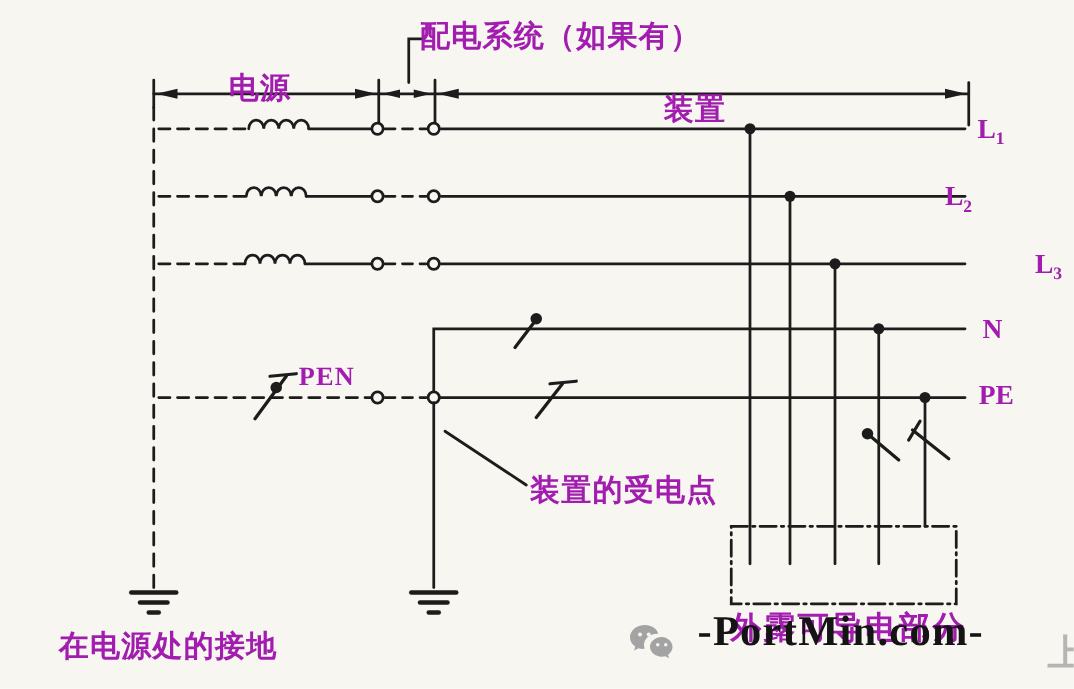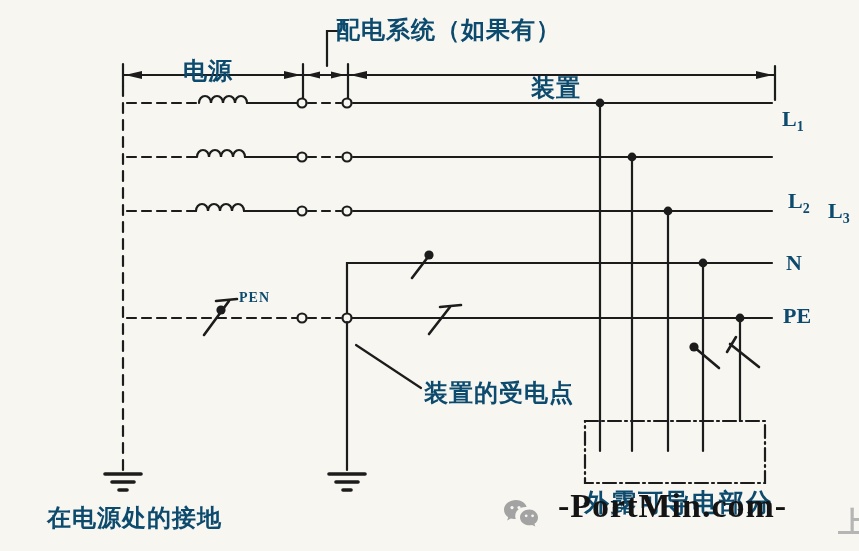--- a/index.html
+++ b/index.html
@@ -6,29 +6,29 @@
   #stage{
     position:relative;
     width:859px;height:551px;
     background:#f7f6f1;
     overflow:hidden;
     font-family:"Liberation Serif", serif;
   }
   #linework{position:absolute;left:0;top:0;}
   .lbl{
     position:absolute;
-    color:#0c4a6e;
+    color:#a21caf;
     font-weight:700;
     white-space:nowrap;
     line-height:1.1;
   }
   .cjk{font-size:24px;letter-spacing:1px;}
   .cond{font-size:22px;font-weight:700;}
   .cond sub{font-size:14px;line-height:0;}
-  .pen{font-size:14px;letter-spacing:1px;}
+  .pen{font-size:21px;letter-spacing:1px;}
   .exposed{font-size:25px;letter-spacing:2px;}
   .wm-gray{
     position:absolute;color:#b5b5b5;font-weight:700;
     font-size:29px;white-space:nowrap;
   }
   .wm-main{
     position:absolute;color:#141414;font-weight:700;
     font-size:34px;letter-spacing:1px;white-space:nowrap;
     font-family:"Liberation Serif", serif;
   }
@@ -170,24 +170,24 @@
       </g>
     </g>
   </svg>
 
   <div class="lbl cjk" style="left:183px;top:58px;">电源</div>
 
   <div class="lbl cjk" style="left:336px;top:17px;">配电系统（如果有）</div>
 
   <div class="lbl cjk" style="left:531px;top:47px;margin-top:28px;">装置</div>
 
-  <div class="lbl cond" style="left:782px;top:91px;margin-top:16px;">
+  <div class="lbl cond" style="left:782px;top:91px;">
     <span>L</span><sub>1</sub>
   </div>
-  <div class="lbl cond" style="left:788px;top:145px;margin-top:44px;">
+  <div class="lbl cond" style="left:756px;top:145px;">
     <span>L</span><sub>2</sub>
   </div>
   <div class="lbl cond" style="left:828px;top:199px;">
     <span>L</span><sub>3</sub>
   </div>
   <div class="lbl cond" style="left:786px;top:251px;">N</div>
   <div class="lbl cond" style="left:783px;top:304px;font-family:Liberation Serif, serif;">PE</div>
 
   <div class="lbl pen" style="left:239px;top:290px;">PEN</div>
 

